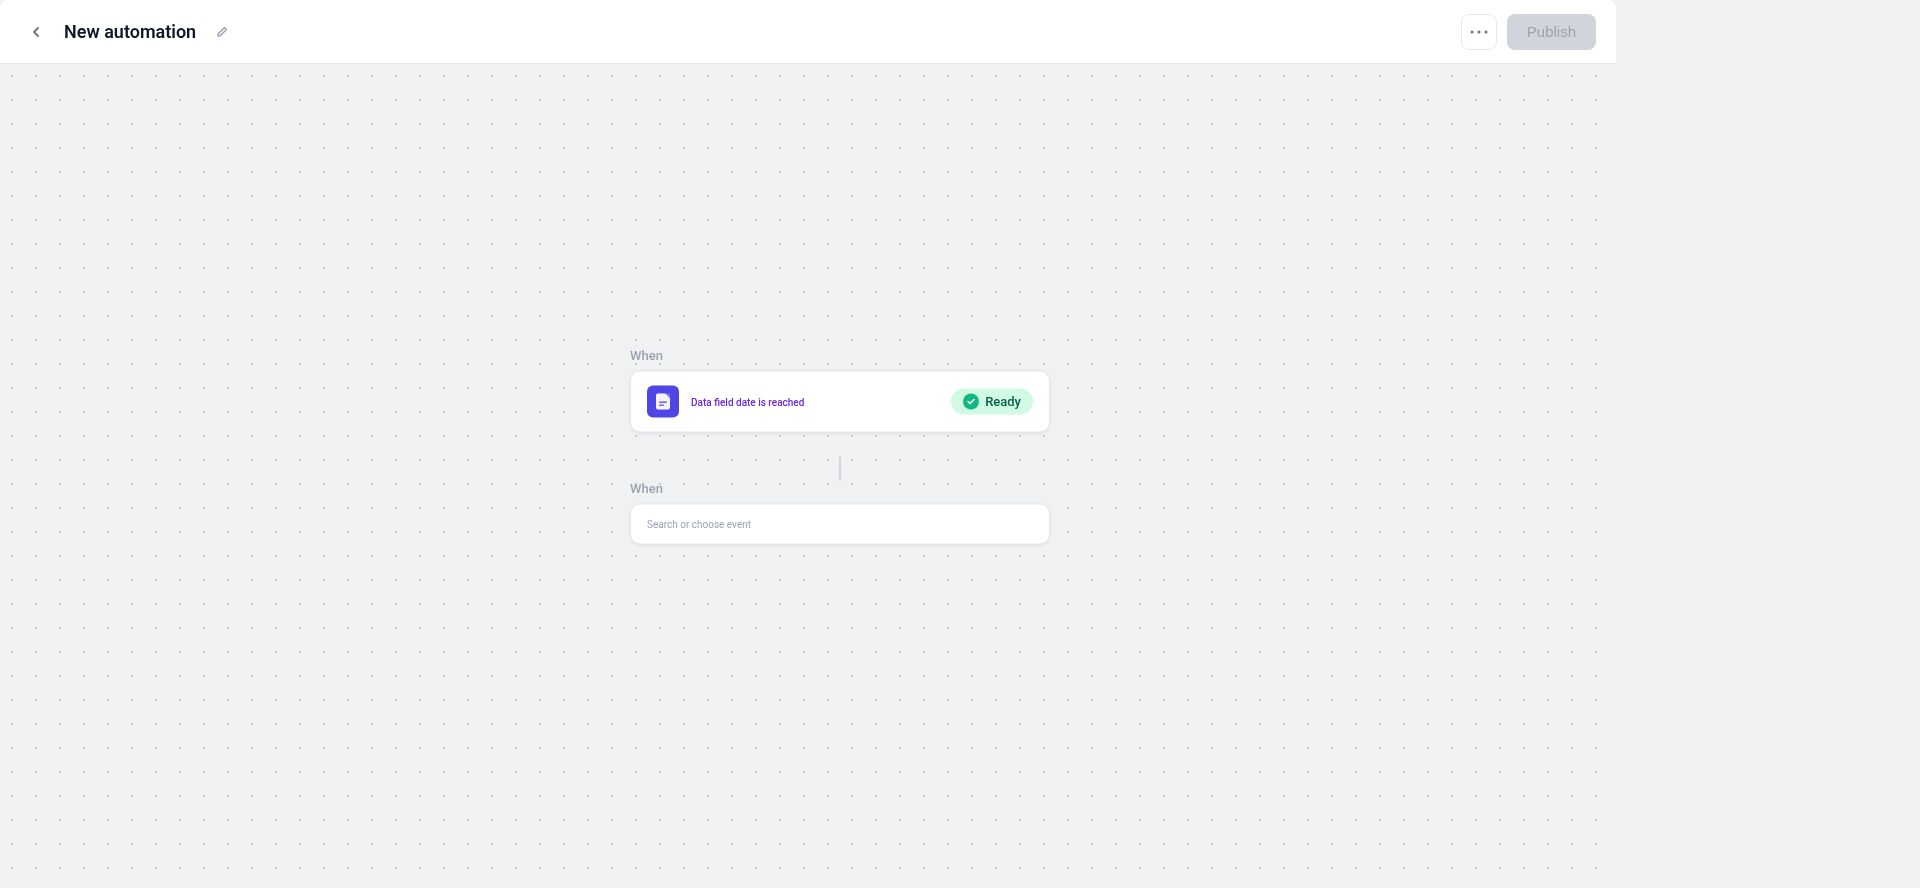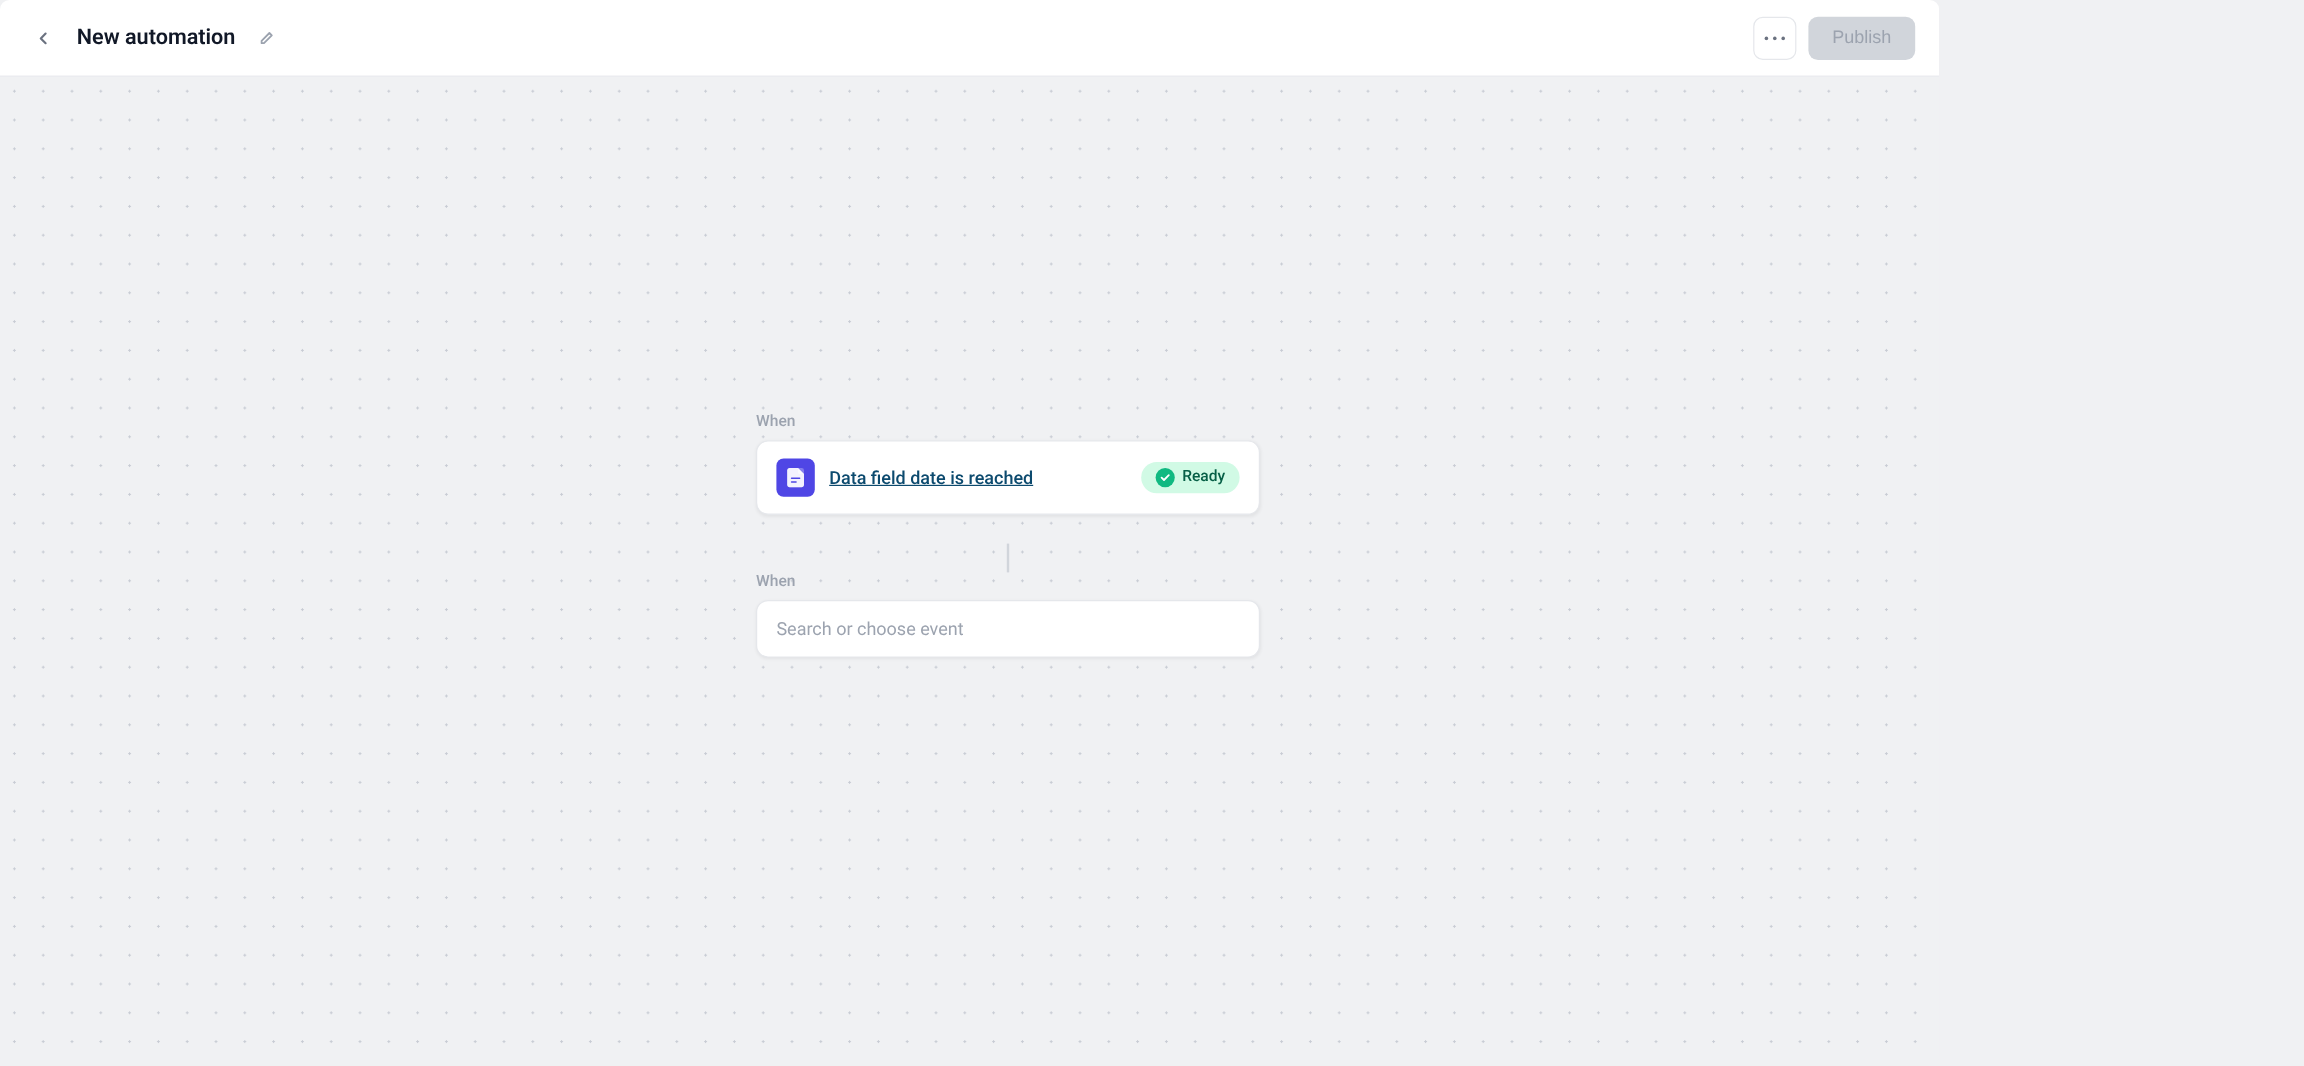--- a/index.html
+++ b/index.html
@@ -165,24 +165,23 @@
       border-radius: 6px;
       display: flex;
       align-items: center;
       justify-content: center;
       color: white;
       font-size: 16px;
       flex-shrink: 0;
     }
 
     .trigger-label {
-      font-size: 15px;
+      font-size: 10px;
       font-weight: 500;
-      color: #0c4a6e;
-      text-decoration: underline;
+      color: #6d28d9;
     }
 
     .ready-badge {
       display: flex;
       gap: 6px;
       background: #d1fae5;
       color: #065f46;
       border-radius: 20px;
       padding: 5px 12px;
       font-size: 13px;
@@ -213,21 +212,21 @@
       border-radius: 10px;
       border: 1px solid #e5e7eb;
       padding: 14px 16px;
       display: flex;
       align-items: center;
       box-shadow: 0 1px 3px rgba(0,0,0,0.06);
       cursor: text;
     }
 
     .action-placeholder {
-      font-size: 15px;
+      font-size: 10px;
       color: #9ca3af;
     }
 
     
     .connector {
       width: 2px;
       height: 24px;
       background: #d1d5db;
       margin: 0 auto;
       margin-bottom: 0;

